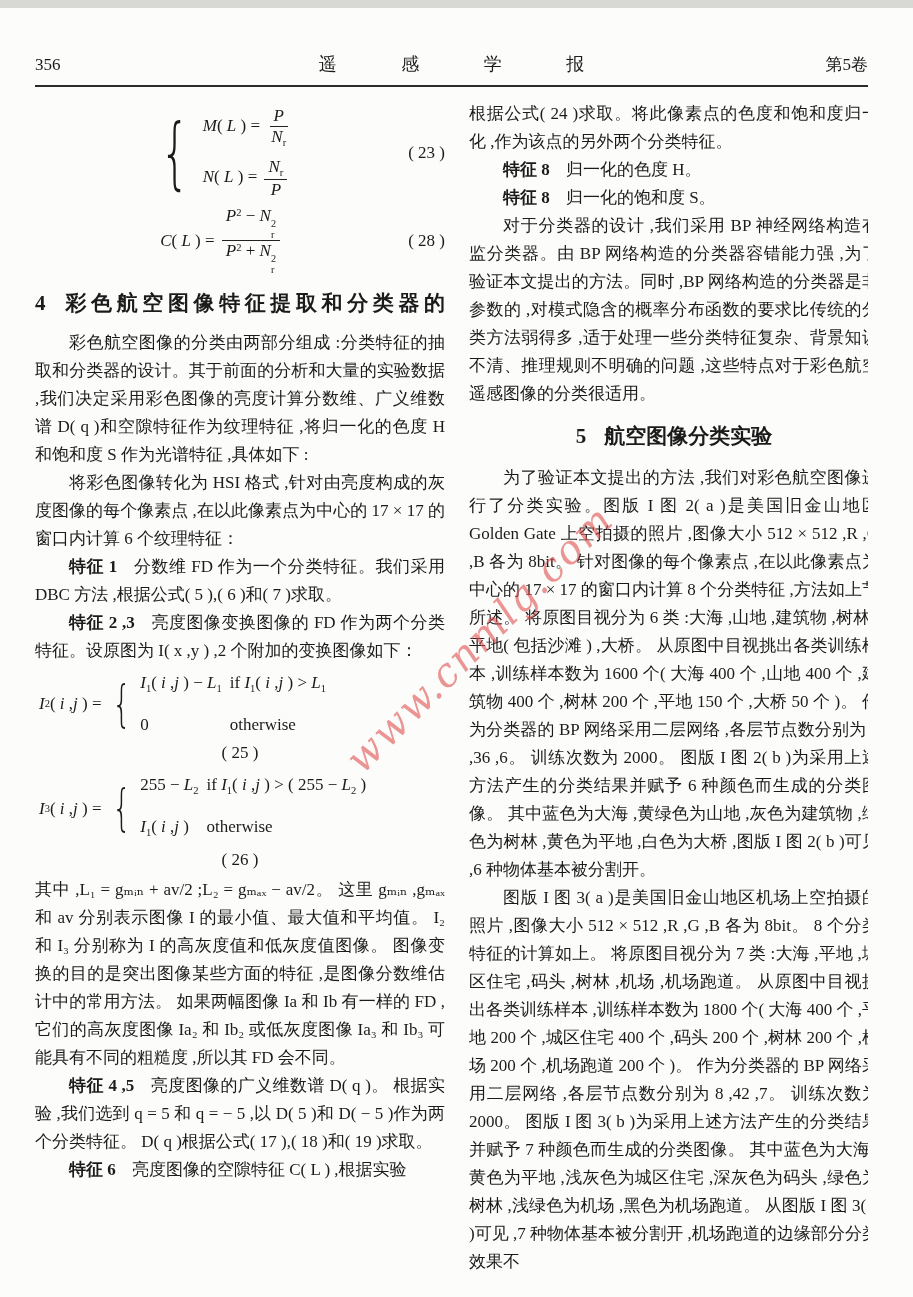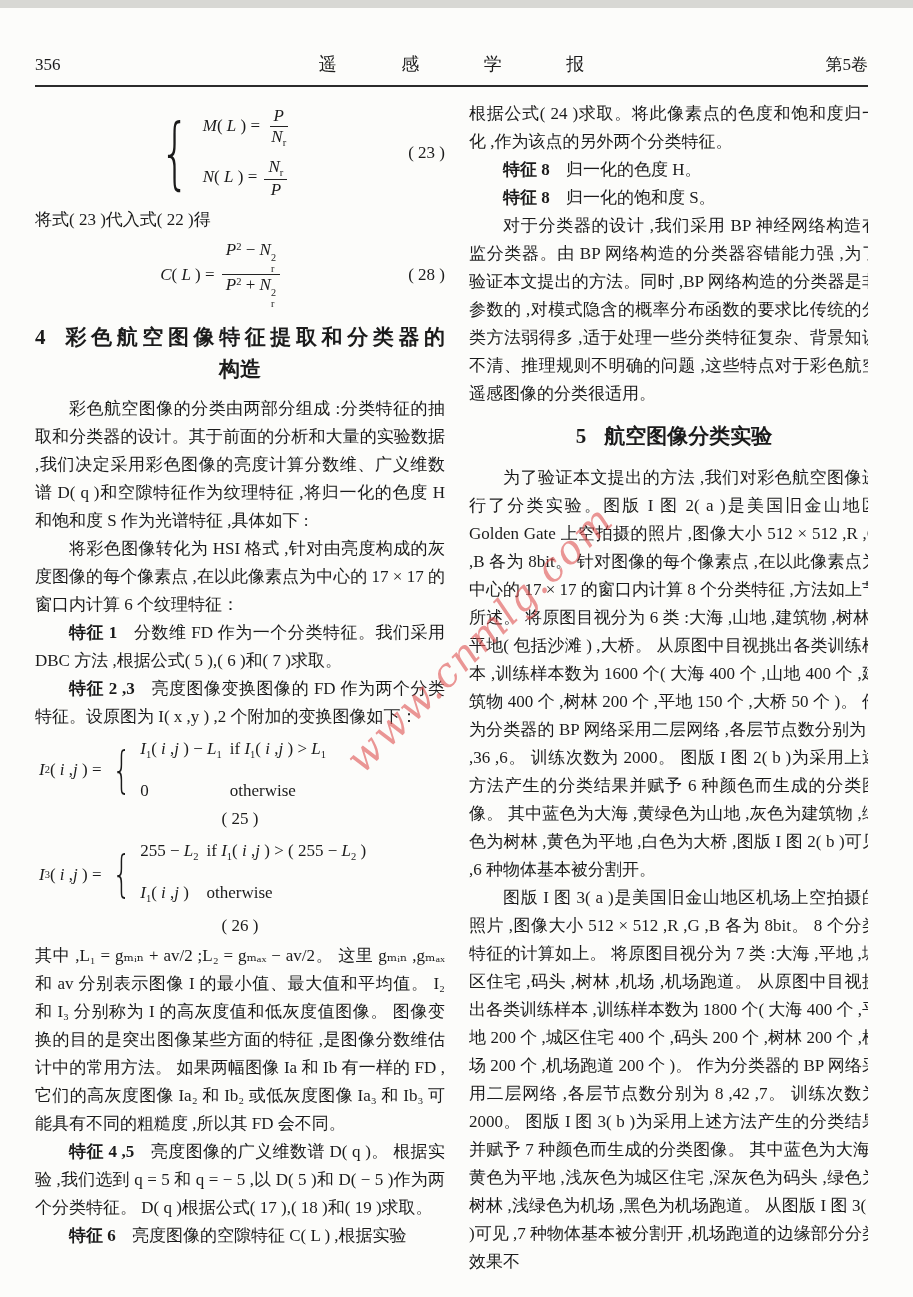--- a/index.html
+++ b/index.html
@@ -84,21 +84,20 @@
                 <span class="ccell"><span class="mi">N</span><span class="mr" style="white-space: pre;">( </span><span class="mi">L</span><span class="mr" style="white-space: pre;"> ) = </span><span class="frac">
                     <span class="fn"><span class="mi">N</span><span class="msub">r</span></span>
                     <span class="fd"><span class="mi">P</span></span>
                   </span></span>
               </span>
             </span>
           </div>
         <div class="eq-num">( 23 )</div>
       </div>
 
-      <p class="noindent">将式( 23 )代入式( 22 )得</p>
 
       <div class="eq">
         <div class="eq-body">
             <span class="mi">C</span>
             <span class="mr" style="white-space: pre;">( </span>
             <span class="mi">L</span>
             <span class="mr" style="white-space: pre;"> ) = </span>
             <span class="frac">
               <span class="fn"><span class="mi">P</span><span class="msup">2</span><span class="mr" style="white-space: pre;"> − </span><span class="mi">N</span><span class="ss">
                   <span>2</span>
@@ -111,21 +110,20 @@
             </span>
           </div>
         <div class="eq-num">( 28 )</div>
       </div>
 
       <h2 class="sec4">
         <span class="l1">
           <span>4</span>
           <span class="t">彩色航空图像特征提取和分类器的</span>
         </span>
-        <span class="l2">构造</span>
       </h2>
 
       <p>彩色航空图像的分类由两部分组成 :分类特征的抽取和分类器的设计。其于前面的分析和大量的实验数据 ,我们决定采用彩色图像的亮度计算分数维、广义维数谱 D( q )和空隙特征作为纹理特征 ,将归一化的色度 H 和饱和度 S 作为光谱特征 ,具体如下 :</p>
       <p>将彩色图像转化为 HSI 格式 ,针对由亮度构成的灰度图像的每个像素点 ,在以此像素点为中心的 17 × 17 的窗口内计算 6 个纹理特征：</p>
 
       <p class="feat"><b>特征 1</b><span>分数维 FD 作为一个分类特征。我们采用 DBC 方法 ,根据公式( 5 ),( 6 )和( 7 )求取。</span></p>
 
       <p class="feat"><b>特征 2 ,3</b><span>亮度图像变换图像的 FD 作为两个分类特征。设原图为 I( x ,y ) ,2 个附加的变换图像如下：</span></p>
 
       <div class="eqc">

